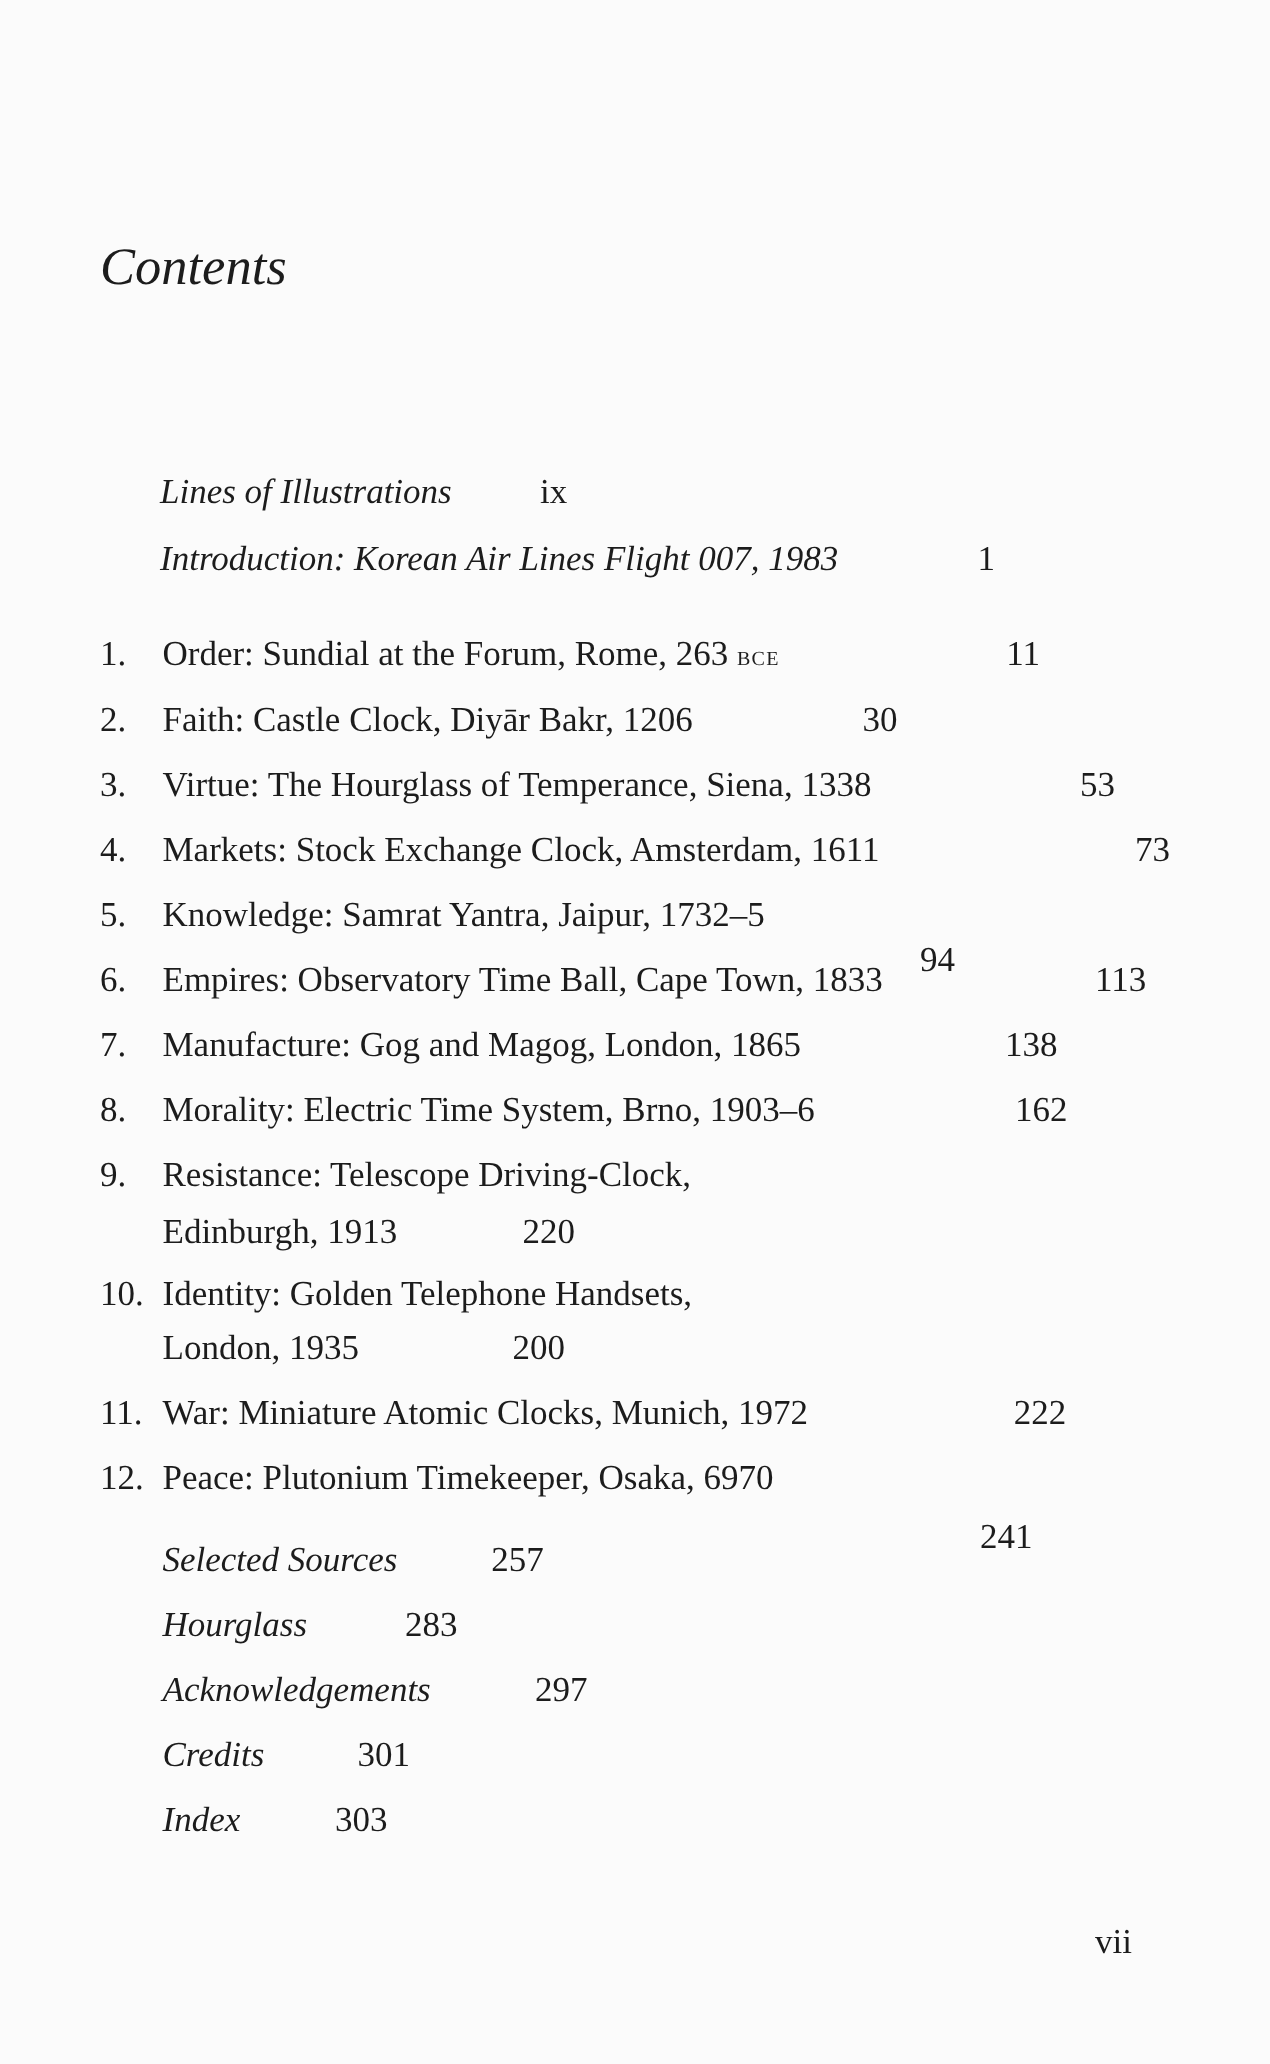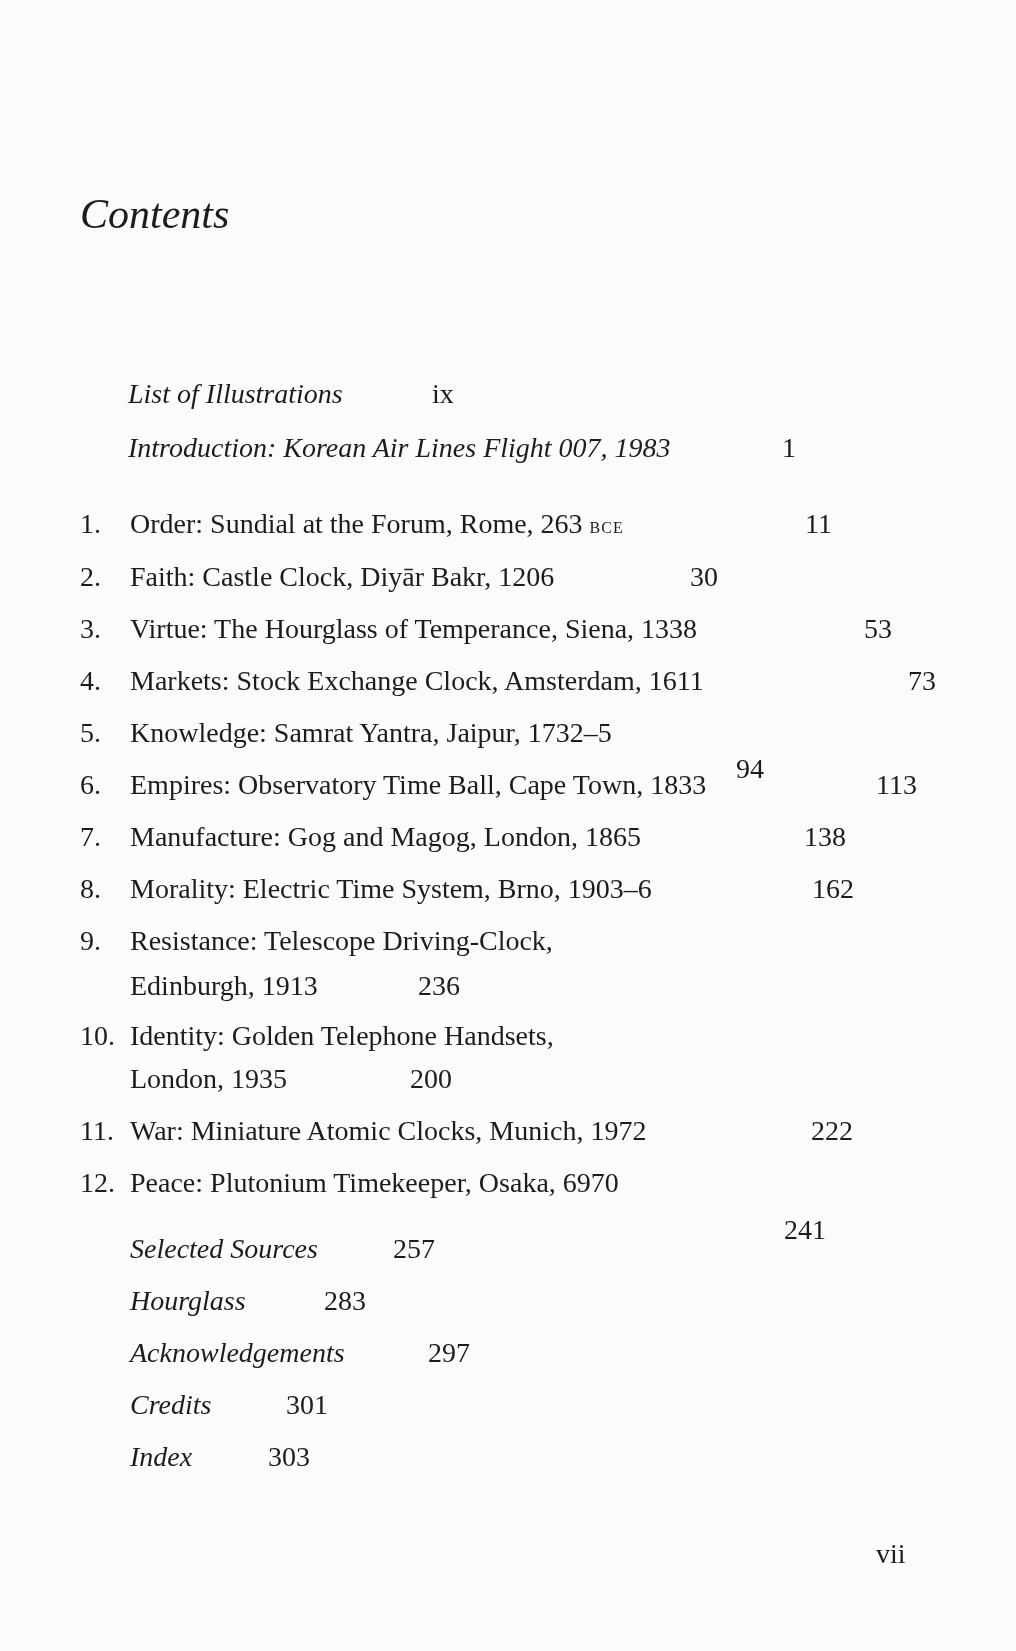--- a/index.html
+++ b/index.html
@@ -13,21 +13,21 @@
   .pg{position:absolute;}
   .folio{position:absolute;left:876px;top:1538px;font-size:28px;}
   .sc{font-size:16px;letter-spacing:1px;}
 </style>
 </head>
 <body>
 
 <div class="title">Contents</div>
 
 <div class="row it" style="top:378px;left:0;width:1016px;">
-  <span class="txt" style="left:128px;">List of Illustrations</span>
+  <span class="txt" style="left:128px;">Lines of Illustrations</span>
   <span class="pg" style="left:432px;font-style:normal;">ix</span>
 </div>
 <div class="row it" style="top:432px;left:0;width:1016px;">
   <span class="txt" style="left:128px;">Introduction: Korean Air Lines Flight 007, 1983</span>
   <span class="pg" style="left:782px;font-style:normal;">1</span>
 </div>
 
 <div class="row" style="top:508px;width:1016px;">
   <span class="num">1.</span>
   <span class="txt"><span>Order: Sundial at the Forum, Rome, 263</span> <span class="sc">BCE</span></span>
@@ -67,21 +67,21 @@
   <span class="num">8.</span>
   <span class="txt">Morality: Electric Time System, Brno, 1903–6</span>
   <span class="pg" style="left:812px;">162</span>
 </div>
 <div class="row" style="top:925px;width:1016px;">
   <span class="num">9.</span>
   <span class="txt">Resistance: Telescope Driving-Clock,</span>
 </div>
 <div class="row" style="top:970px;width:1016px;">
   <span class="txt">Edinburgh, 1913</span>
-  <span class="pg" style="left:418px;">236</span>
+  <span class="pg" style="left:418px;">220</span>
 </div>
 <div class="row" style="top:1020px;width:1016px;">
   <span class="num">10.</span>
   <span class="txt">Identity: Golden Telephone Handsets,</span>
 </div>
 <div class="row" style="top:1063px;width:1016px;">
   <span class="txt">London, 1935</span>
   <span class="pg" style="left:410px;">200</span>
 </div>
 <div class="row" style="top:1115px;width:1016px;">

